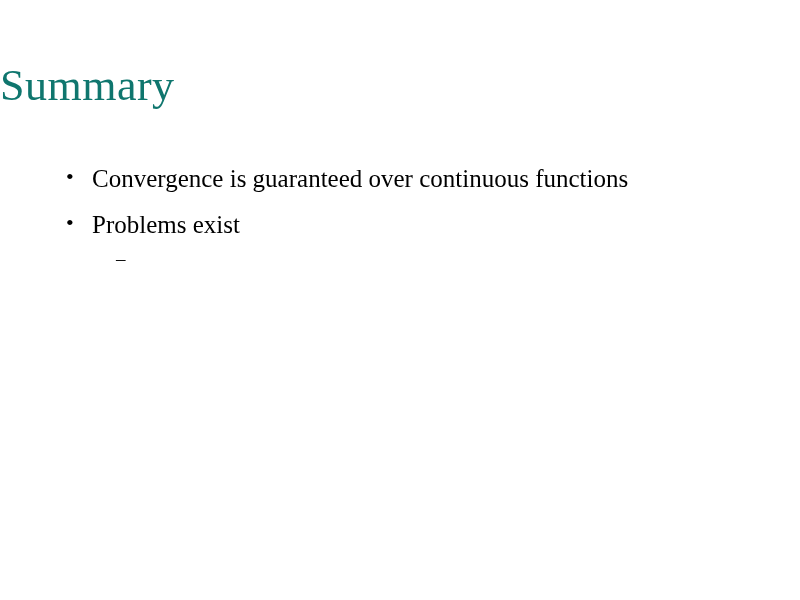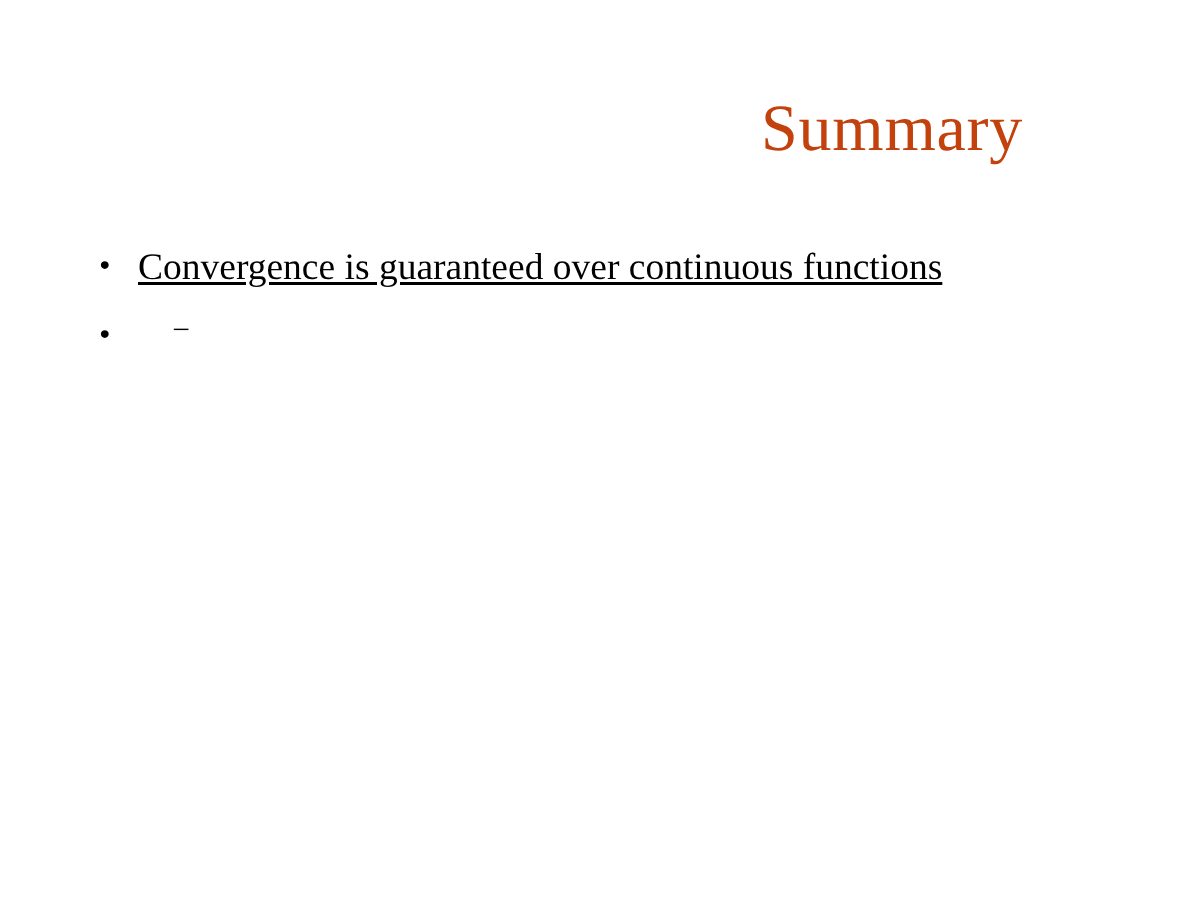--- a/index.html
+++ b/index.html
@@ -18,25 +18,25 @@
     width: 800px;
     height: 600px;
     background: #ffffff;
     box-sizing: border-box;
   }
   .slide-title {
     position: absolute;
     top: 62px;
     left: 0;
     width: 682px;
-    text-align: right;
+    text-align: left;
     font-family: "Liberation Serif", serif;
     font-size: 44px;
     font-weight: normal;
-    color: #c2410c;
+    color: #0f766e;
     letter-spacing: 0.5px;
     line-height: 1.1;
   }
   .body-list {
     position: absolute;
     top: 163px;
     left: 62px;
     width: 680px;
     margin: 0;
     padding: 0;
@@ -72,39 +72,39 @@
     margin-left: 18px;
   }
   .bullet-l2 > .marker {
     position: absolute;
     left: 6px;
     top: -2px;
     font-size: 19px;
   }
   .bullet-text {
     display: inline;
-    text-decoration: underline;
   }
 </style>
 </head>
 <body>
 
 <div class="slide">
 
   <div class="slide-title">Summary</div>
 
   <ul class="body-list">
 
     <li class="bullet-l1">
       <span class="marker">•</span>
       <span class="bullet-text">Convergence is guaranteed over continuous functions</span>
     </li>
 
     <li class="bullet-l1">
       <span class="marker">•</span>
+      <span class="bullet-text">Problems exist</span>
       <ul class="sub-list">
         <li class="bullet-l2">
           <span class="marker">–</span>
         </li>
       </ul>
     </li>
 
   </ul>
 
 </div>

